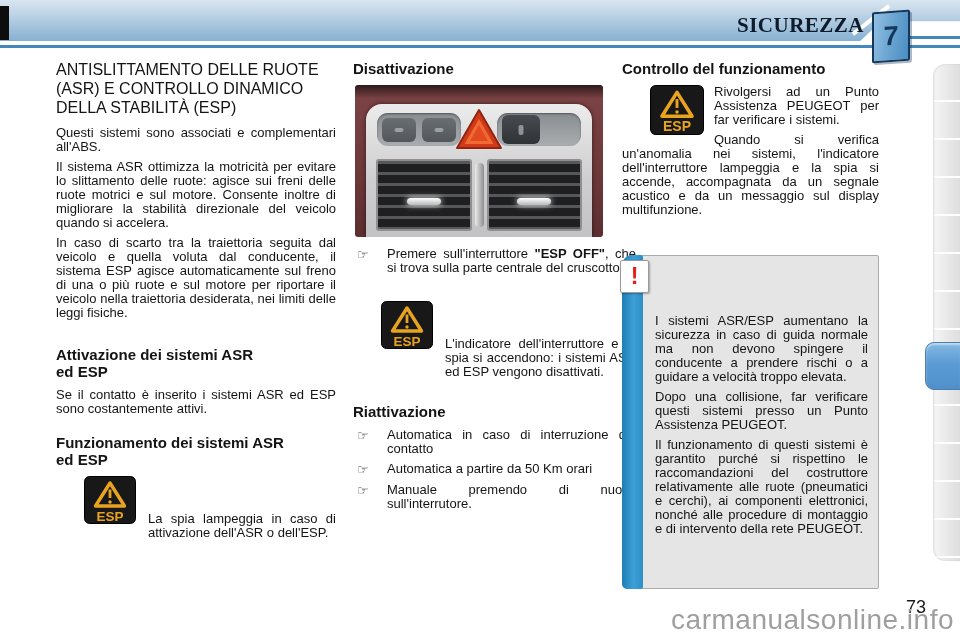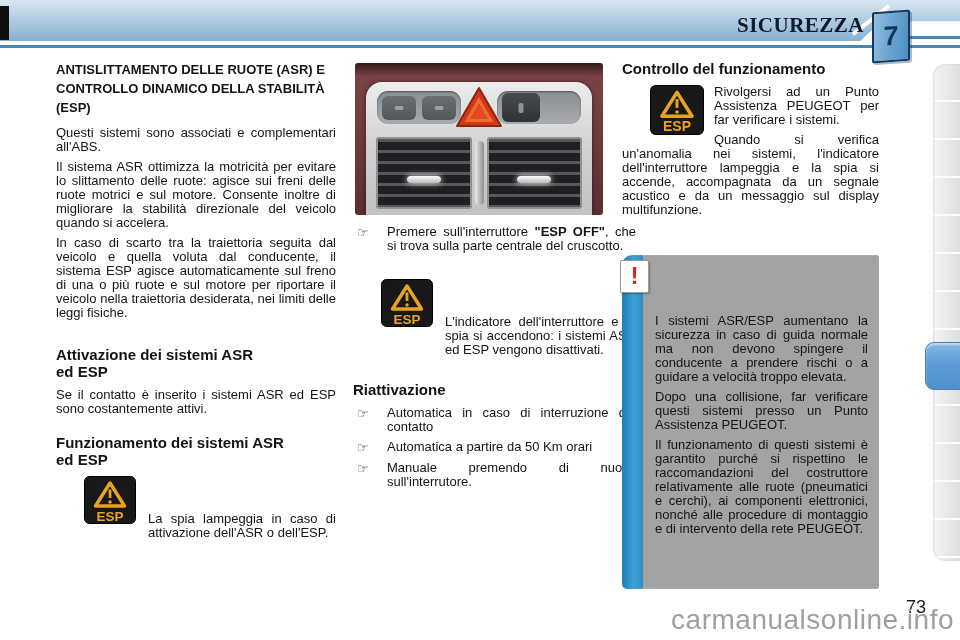--- a/index.html
+++ b/index.html
@@ -40,21 +40,21 @@
     display:flex;align-items:center;justify-content:center;
     font-size:27px;font-weight:bold;color:#14375c;
     box-shadow:2px 2px 0 rgba(20,55,92,.35);
   }
   
   .col{position:absolute;top:60px;}
   .col1{left:56px;width:280px;}
   .col2{left:353px;width:283px;}
   .col3{left:622px;width:257px;}
   .title{
-    font-size:13px;font-weight:bold;line-height:19px;margin:0 0 9px 0;
+    font-size:16px;font-weight:normal;line-height:19px;margin:0 0 9px 0;
   }
   .h-sub{
     font-size:15px;font-weight:bold;line-height:17px;margin:0 0 8px 0;
     white-space:pre-line;
   }
   .par{
     font-size:13px;line-height:14px;text-align:justify;margin:0 0 6px 0;
   }
   .gap-lg{margin-top:26px;}
   .gap-md{margin-top:18px;}
@@ -134,21 +134,21 @@
   }
   .warn-excl{
     position:absolute;left:-2px;top:5px;width:27px;height:31px;
     background:#ffffff;border:1px solid #9a9a9a;border-radius:2px;
     display:flex;align-items:center;justify-content:center;
     font-size:23px;font-weight:bold;color:#e32119;
     box-shadow:1px 1px 2px rgba(0,0,0,.3);
   }
   .warn-content{
     position:absolute;left:19px;right:0;top:0;bottom:0;
-    background:#a3a3a3;border:1px solid #ababab;border-radius:2px;
+    background:#e5e5e5;border:1px solid #ababab;border-radius:2px;
     box-sizing:border-box;padding:58px 10px 10px 13px;
   }
   
   .tab-strip{
     position:absolute;left:933px;top:64px;width:27px;height:497px;
     background:
       repeating-linear-gradient(180deg,rgba(255,255,255,0) 0px,rgba(255,255,255,0) 36px,#fdfdfd 36px,#fdfdfd 38px),
       linear-gradient(90deg,#f6f6f6,#e7e7e7 60%,#dedede);
     border-radius:12px 0 0 12px;
     box-shadow:inset 1px 0 2px rgba(0,0,0,.12);
@@ -205,20 +205,21 @@
         <rect x="24.6" y="13.5" width="2.8" height="8.5" fill="#e9a41f"></rect>
         <circle cx="26" cy="26" r="1.7" fill="#e9a41f"></circle>
         <text x="26" y="44.5" text-anchor="middle" font-size="13.5" font-weight="bold" fill="#e9a41f">ESP</text>
       </svg>
     </span>
     <p class="par">La spia lampeggia in caso di attivazione dell'ASR o dell'ESP.</p>
   </div>
 </div>
 
 <div class="col col2">
+  <h2 class="h-sub">Disattivazione</h2>
 
   <div class="dash-img">
     <div class="dash-panel">
       <div class="ctrl-left">
         <span class="btn-sm"></span>
         <span class="btn-sm"></span>
       </div>
       <div class="hazard-tri">
         <svg width="48" height="42" viewBox="0 0 48 42">
           <path d="M24 2 L46 40 L2 40 Z" fill="#d03a18" stroke="#8f2410" stroke-width="2" stroke-linejoin="round"></path>

